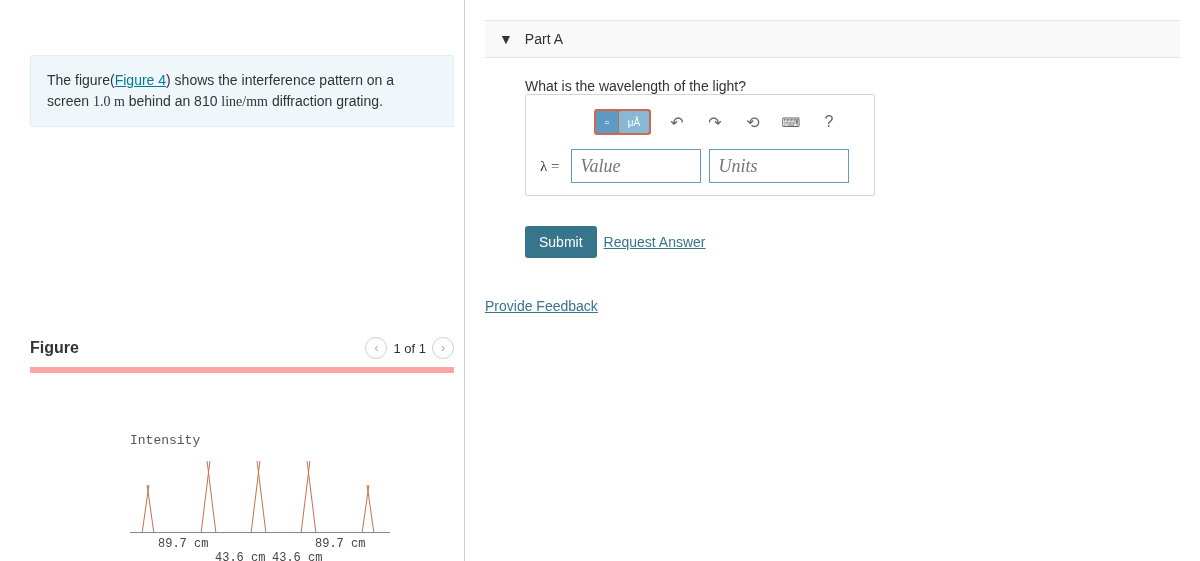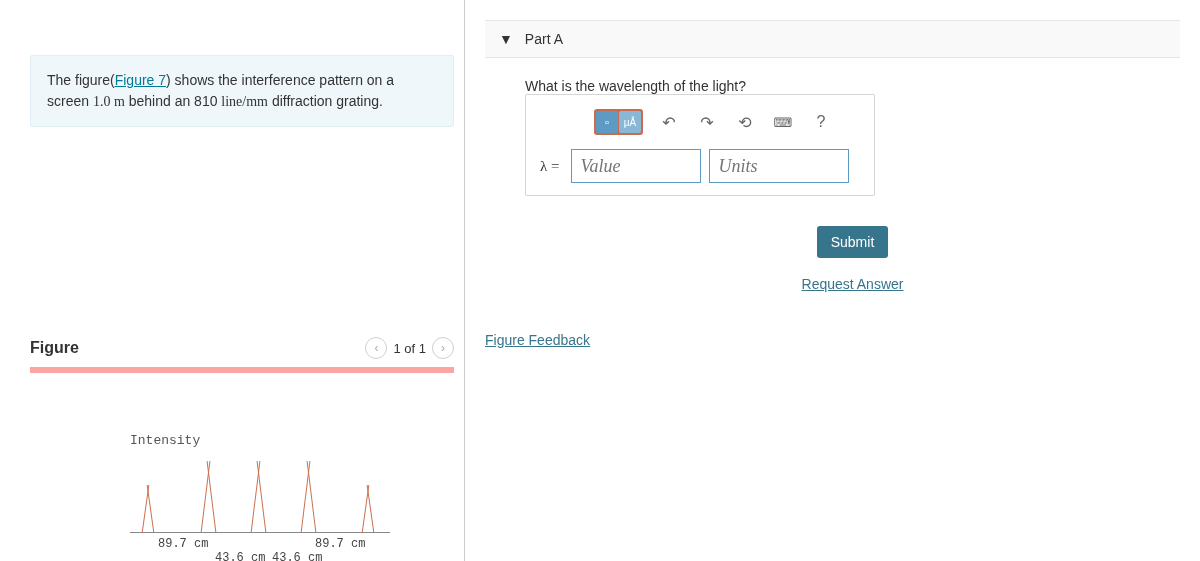--- a/index.html
+++ b/index.html
@@ -79,36 +79,36 @@
     display: inline-flex; align-items: center; justify-content: center;
     color: #666;
     font-size: 16px;
   }
   .chip {
     display:inline-flex; align-items:center; justify-content:center;
     border-radius:2px;
   }
   .chip-group { display:flex; gap:1px; background:#c96b4e; padding:2px; border-radius:3px; }
   .chip-a { width:22px; height:22px; background:#5d9bc4; color:#fff; font-size:11px; }
-  .chip-b { width:22px; height:22px; background:#88b8d5; color:#fff; font-size:10px; }
+  .chip-b { width:30px; height:22px; background:#88b8d5; color:#fff; font-size:10px; }
   .answer-row { display:flex; align-items:center; gap:8px; }
   .lambda { font-family: Georgia, serif; font-size:15px; padding:0 4px; }
   .answer-input {
     width: 130px; height: 34px;
     border: 1px solid #5d9bc4;
     padding: 4px 8px;
     font-family: Georgia, serif; font-style: italic; font-size: 18px; color:#888;
   }
   .units-input {
     width: 140px; height: 34px;
     border: 1px solid #5d9bc4;
     padding: 16px 8px;
     font-family: Georgia, serif; font-style: italic; font-size: 18px; color:#888;
   }
-  .actions { margin: 20px 0 0 40px; display:flex; align-items:center; gap:18px;flex-direction:column; }
+  .actions { margin: 20px 0 0 40px; display:flex; align-items:center; gap:7px; }
   .submit-btn {
     background:#37758c; color:#fff; border:none; border-radius:3px;
     padding:8px 14px; font-size:14px; cursor:pointer;
   }
   .link { color:#37758c; text-decoration:underline; font-size:14px; cursor:pointer; }
   .feedback { margin: 40px 0 0 0; color:#37758c; text-decoration:underline; cursor:pointer; }
 
   
   .diag { position:relative; width:260px; height:130px; font-family: Liberation Mono, monospace; }
   .diag-label { position:absolute; left:0; top:0; font-size:13px; color:#555; }
@@ -126,21 +126,21 @@
 
   .meas { position:absolute; font-size:12px; color:#444; }
 </style>
 </head>
 <body>
 
 <div class="container">
 
   <div class="left-col">
     <div class="intro-box">
-      <span>The figure(</span><a href="#" class="fig-link">Figure 7</a><span>) shows the interference pattern on a screen </span><span class="serif">1.0 m</span><span> behind an 810 </span><span class="serif">line/mm</span><span> diffraction grating.</span>
+      <span>The figure(</span><a href="#" class="fig-link">Figure 4</a><span>) shows the interference pattern on a screen </span><span class="serif">1.0 m</span><span> behind an 810 </span><span class="serif">line/mm</span><span> diffraction grating.</span>
     </div>
 
     <div class="figure-head">
       <div class="figure-title">Figure</div>
       <div class="pager">
         <span class="pager-btn">‹</span>
         <span>1 of 1</span>
         <span class="pager-btn">›</span>
       </div>
     </div>
@@ -207,15 +207,15 @@
           <input class="units-input" placeholder="Units" style="">
         </div>
       </div>
     </div>
 
     <div class="actions">
       <button class="submit-btn">Submit</button>
       <span class="link">Request Answer</span>
     </div>
 
-    <div class="feedback">Figure Feedback</div>
+    <div class="feedback">Provide Feedback</div>
   </div>
 </div>
 
 </body></html>

